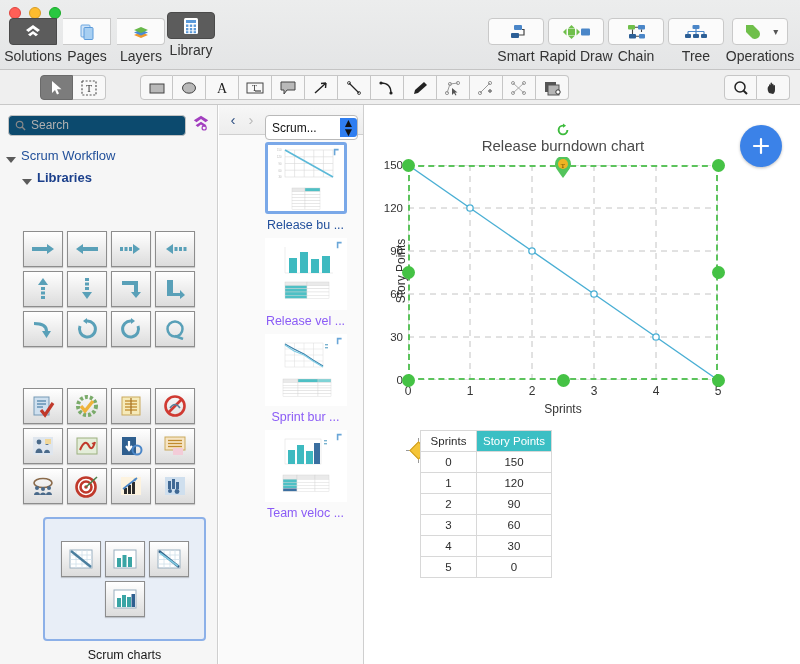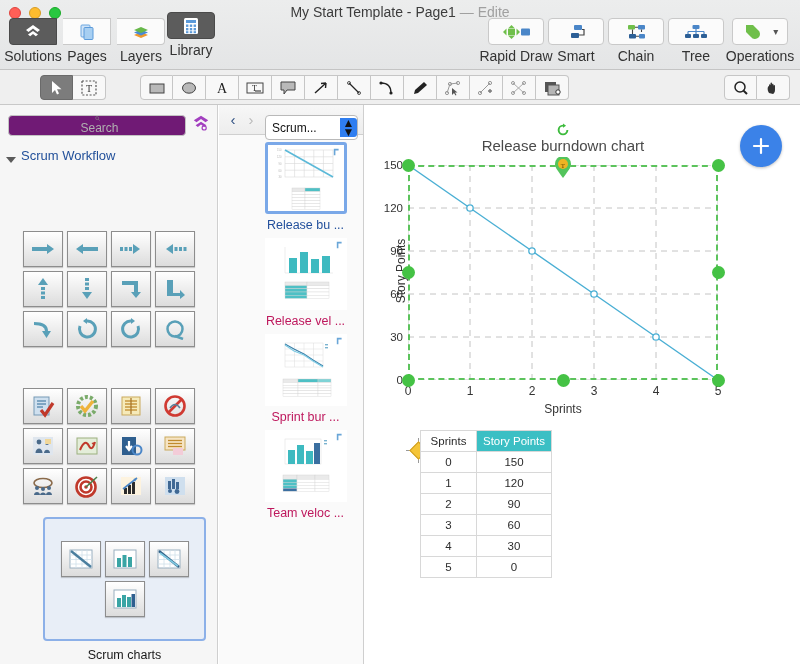--- a/index.html
+++ b/index.html
@@ -77,21 +77,21 @@
   #ts-c { right: 10px; }
 
   
   .sidebar {
     position: absolute; left: 0; top: 105px; width: 218px; height: 559px;
     background: #f6f6f6; border-right: 1px solid #cfcfcf; overflow: hidden;
   }
   .search-row { position: absolute; left: 8px; top: 9px; width: 202px; display: flex; align-items: center; }
   .search-box {
     width: 186px; height: 21px; border: 1px solid #c3c3c3; border-radius: 4px;
-    background: #701a75; display: flex; align-items: center; padding: 0 6px; flex-direction: column;
+    background: #0c4a6e; display: flex; align-items: center; padding: 0 6px;
   }
   .search-ph { font-size: 12px; color: #b0b0b0; margin-left: 5px; }
   .sb-tree { position: absolute; left: 6px; top: 36px; width: 206px; }
   .tree-row { display: flex; align-items: flex-end; height: 22px; }
   .tw { width: 0; height: 0; border-left: 5px solid #5b5b5b; border-top: 4px solid transparent;
         border-bottom: 4px solid transparent; margin-right: 6px; }
   .tw.open { border-left: 5px solid transparent; border-right: 5px solid transparent;
              border-top: 6px solid #5b5b5b; border-bottom: 0; margin-right: 5px; }
   .tree-l1 { font-size: 13px; color: #22509a; }
   .tree-l2 { font-size: 13px; color: #1b3f8b; font-weight: bold; }
@@ -134,21 +134,21 @@
     color: #fff; font-size: 8px; line-height: 8px; display: flex;
     flex-direction: column; align-items: center; justify-content: center;
   }
   .lp-body { position: absolute; top: 31px; left: 0; width: 145px; bottom: 0; }
   .lp-item { width: 173px; margin-top: 6px; display: flex; flex-direction: column; align-items: center; }
   .lp-thumb {
     width: 82px; height: 72px; background: #fff; position: relative;
     display: flex; flex-direction: column; align-items: center; justify-content: center;
   }
   .lp-thumb.sel { border: 3px solid #7aa8e8; border-radius: 3px; background: #fff; }
-  .lp-name { font-size: 12.5px; margin-top: 4px; color: #be185d; }
+  .lp-name { font-size: 12.5px; margin-top: 4px; color: #8b5cf6; }
   .lp-name.sel { color: #23509c; }
   .corner { position: absolute; right: 3px; top: 3px; width: 8px; height: 8px; }
 
   
   .canvas {
     position: absolute; left: 365px; top: 105px; right: 0; bottom: 0;
     background: #ffffff; overflow: hidden;
   }
   .fab {
     position: absolute; right: 18px; top: 20px; width: 42px; height: 42px;
@@ -213,23 +213,20 @@
 </head>
 <body>
 
 <div id="app">
 
   <div class="titlebar">
     <div class="traffic">
       <span class="light red"></span>
       <span class="light yellow"></span>
       <span class="light green"></span>
-    </div>
-    <div class="win-title">
-      <span class="docname">My Start Template - Page1</span><span class="edited"> — </span><span class="edited">Edite</span>
     </div>
 
     <div class="tb-group seg" id="grp-left">
       <div class="tb-btn">
         <div class="tb-icon active">
           <svg width="20" height="20" viewBox="0 0 20 20">
             <path d="M10 3 L17 8 L14.5 10 L10 6.5 L5.5 10 L3 8 Z" fill="#fff"></path>
             <path d="M10 9 L15 12.5 L12.8 14.2 L10 12 L7.2 14.2 L5 12.5 Z" fill="#fff"></path>
           </svg>
         </div>
@@ -275,40 +272,40 @@
             </g>
           </svg>
         </div>
         <div class="tb-label">Library</div>
       </div>
     </div>
 
     <div class="tb-group" id="grp-right">
       <div class="tb-btn">
         <div class="tb-icon">
+          <svg width="26" height="18" viewBox="0 0 26 18">
+            <rect x="11" y="2" width="8" height="5" rx="1" fill="#4a86c8"></rect>
+            <rect x="8" y="10" width="8" height="5" rx="1" fill="#2c5f96"></rect>
+            <path d="M19 6.5 L21 6.5 L21 12 L16 12" stroke="#444" fill="none" stroke-width="1.2"></path>
+          </svg>
+        </div>
+        <div class="tb-label">Smart</div>
+      </div>
+      <div class="tb-btn">
+        <div class="tb-icon">
           <svg width="34" height="18" viewBox="0 0 34 18">
             <rect x="9" y="6" width="7" height="6" fill="#6fbf4a"></rect>
             <path d="M12.5 2 L16 5.5 L9 5.5 Z" fill="#6fbf4a"></path>
             <path d="M12.5 16 L16 12.5 L9 12.5 Z" fill="#6fbf4a"></path>
             <path d="M4 9 L7.5 5.5 L7.5 12.5 Z" fill="#6fbf4a"></path>
             <path d="M21 9 L17.5 5.5 L17.5 12.5 Z" fill="#6fbf4a"></path>
             <rect x="22" y="5.5" width="9" height="7" rx="1" fill="#4a86c8"></rect>
           </svg>
         </div>
         <div class="tb-label">Rapid Draw</div>
-      </div>
-      <div class="tb-btn">
-        <div class="tb-icon">
-          <svg width="26" height="18" viewBox="0 0 26 18">
-            <rect x="11" y="2" width="8" height="5" rx="1" fill="#4a86c8"></rect>
-            <rect x="8" y="10" width="8" height="5" rx="1" fill="#2c5f96"></rect>
-            <path d="M19 6.5 L21 6.5 L21 12 L16 12" stroke="#444" fill="none" stroke-width="1.2"></path>
-          </svg>
-        </div>
-        <div class="tb-label">Smart</div>
       </div>
       <div class="tb-btn">
         <div class="tb-icon">
           <svg width="30" height="18" viewBox="0 0 30 18">
             <rect x="7" y="2" width="7" height="4.5" rx="1" fill="#6fbf4a"></rect>
             <rect x="17" y="2" width="7" height="4.5" rx="1" fill="#4a86c8"></rect>
             <rect x="8" y="11" width="7" height="4.5" rx="1" fill="#2c5f96"></rect>
             <rect x="18" y="11" width="6" height="4.5" rx="1" fill="#4a86c8"></rect>
             <path d="M14 4.3 L17 4.3 M20.5 6.5 L20.5 9 M11.5 6.5 L11.5 11 M15 13.2 L18 13.2" stroke="#444" stroke-width="1.1" fill="none"></path>
           </svg>
@@ -471,20 +468,24 @@
           <path d="M10 8.5 L16 12.5 L13.5 14.4 L10 11.7 L6.5 14.4 L4 12.5 Z" fill="#a23fbf"></path>
           <circle cx="13.5" cy="15.5" r="2.3" fill="none" stroke="#a23fbf" stroke-width="1.3"></circle>
         </svg>
       </span>
     </div>
 
     <div class="sb-tree">
       <div class="tree-row">
         <span class="tw open"></span>
         <span class="tree-l1">Scrum Workflow</span>
+      </div>
+      <div class="tree-row indent">
+        <span class="tw open"></span>
+        <span class="tree-l2">Libraries</span>
       </div>
     </div>
 
     <div class="lib-group" style="top:120px;">
       <div class="lib-tile-wrap">
         <div class="tiles">
           <div class="tile">
               <svg width="26" height="14" viewBox="0 0 26 14">
                 <path d="M2 5 H17 V2 L24 7 L17 12 V9 H2 Z" fill="#59a0b8"></path>
               </svg>

